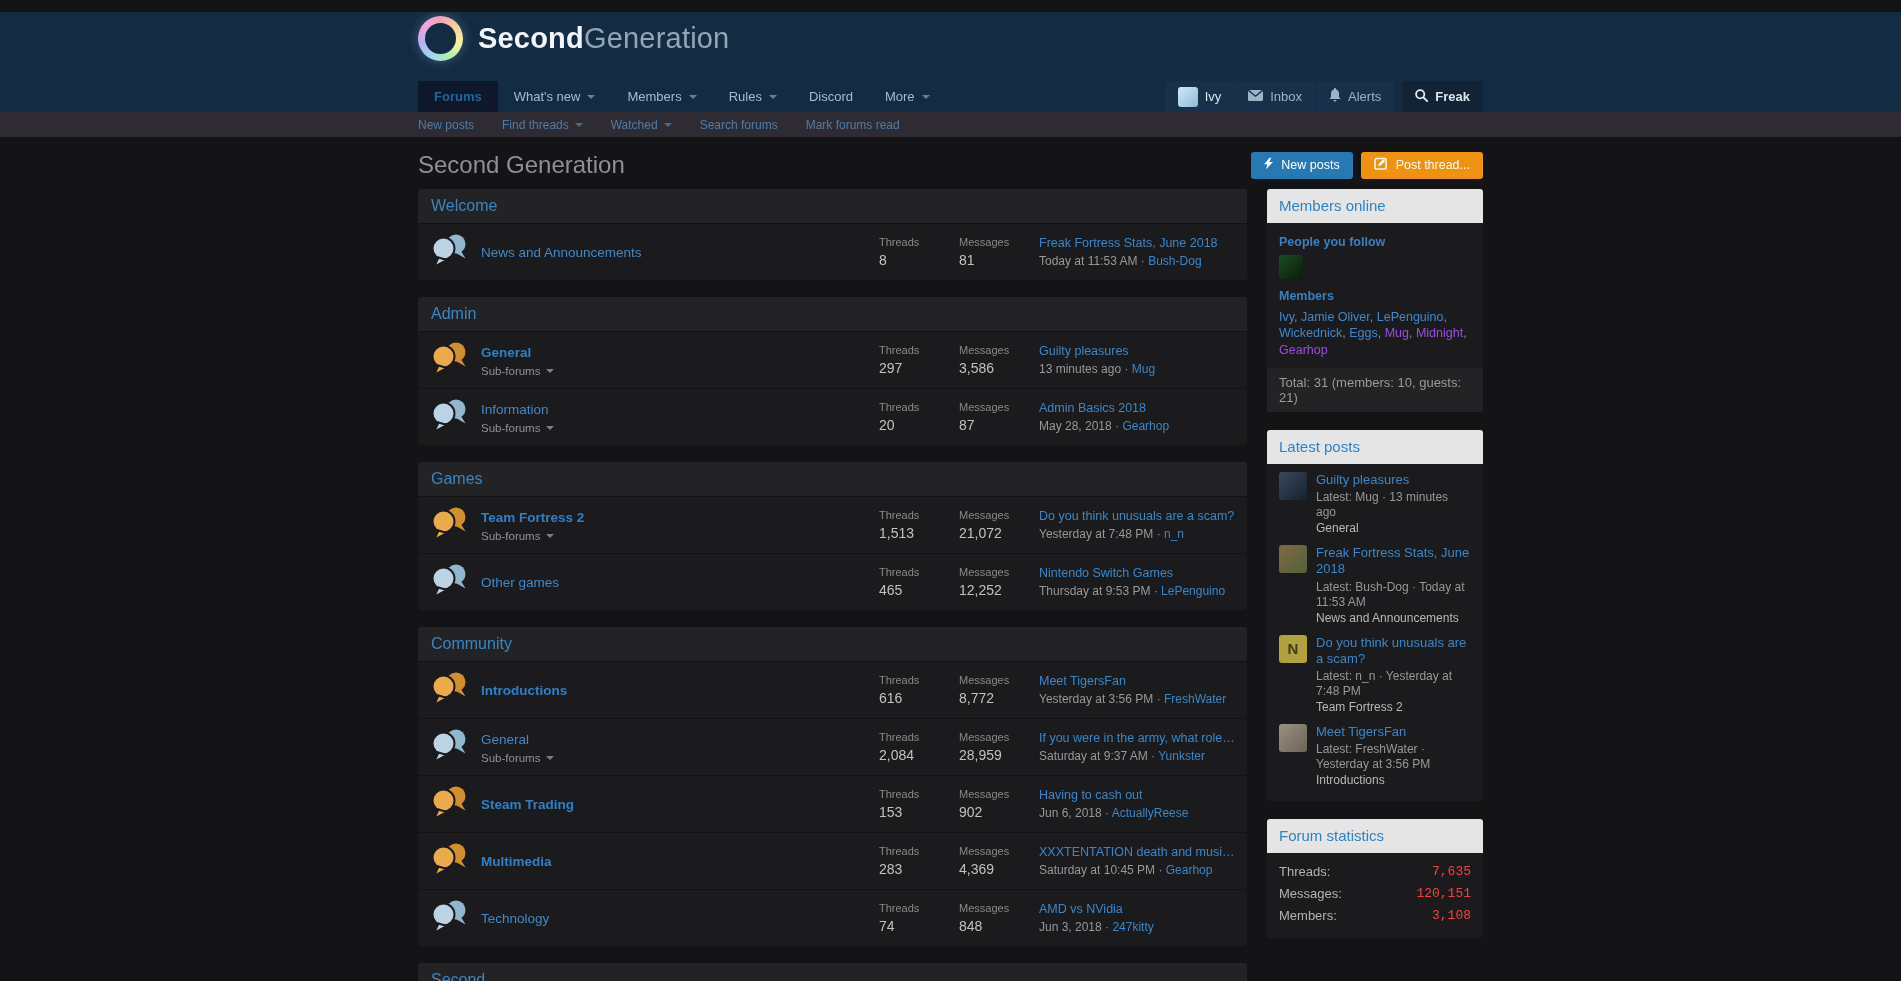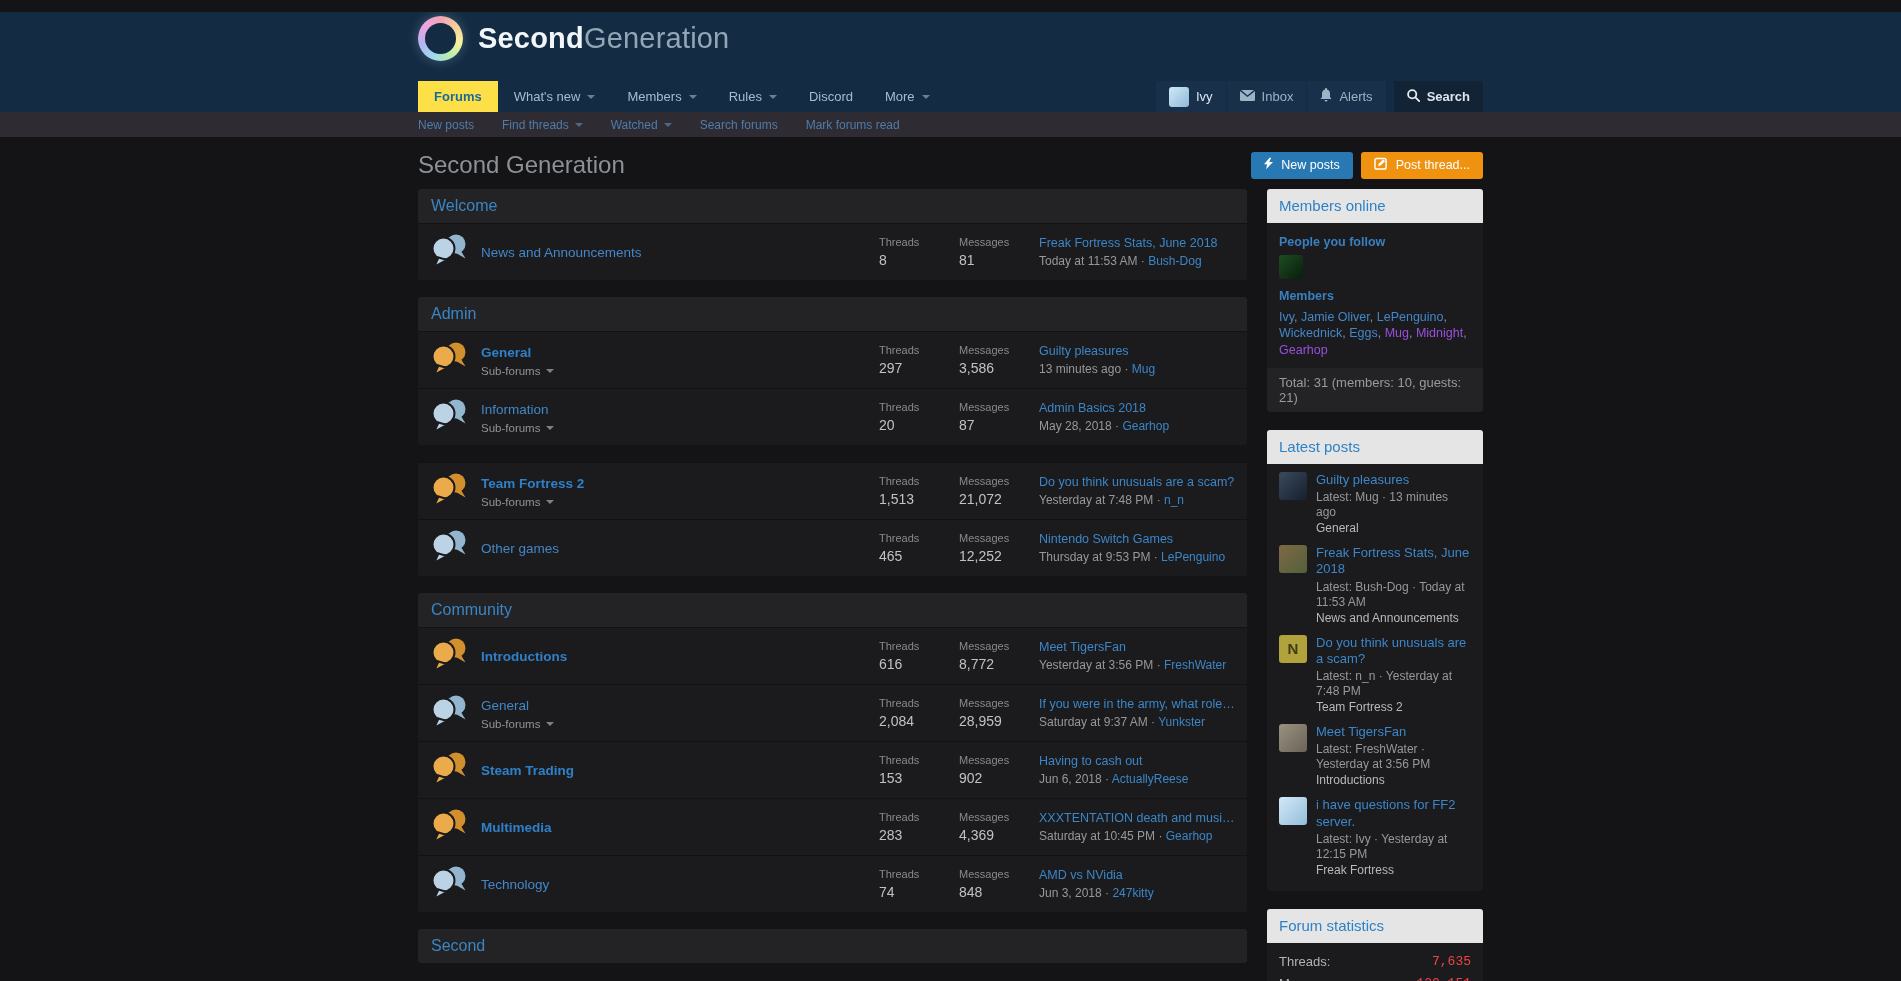--- a/index.html
+++ b/index.html
@@ -14,21 +14,21 @@
     background:conic-gradient(#f2a3b6,#f7cf9a,#f6f2a0,#b6ecb1,#9ed8f1,#b7b2f1,#efa4e2,#f2a3b6);
     box-shadow:0 0 12px rgba(220,235,255,.25); }
   .logo-ring::after { content:""; position:absolute; inset:7px; border-radius:50%; background:#132c44; }
   .brand-text { font-size:29px; color:#f2f6fa; letter-spacing:.2px; }
   .brand-text b { font-weight:700; }
   .brand-text .lt { color:#94a6b5; font-weight:400; }
 
   .mainnav { position:absolute; left:0; right:0; bottom:0; height:31px; display:flex; align-items:stretch; font-size:13px; }
   .nav-left { display:flex; }
   .nav-item { display:flex; align-items:center; gap:7px; padding:0 16px; color:#a6bcd0; cursor:pointer; white-space:nowrap; }
-  .nav-item.active { background:#fde047; color:#1a699e; font-weight:700; }
+  .nav-item.active { background:#0f172a; color:#1a699e; font-weight:700; }
   .caret { width:0; height:0; border-left:4px solid transparent; border-right:4px solid transparent; border-top:4px solid #64809a; display:inline-block; }
   .nav-right { margin-left:auto; display:flex; align-items:stretch; }
   .acct-group { display:flex; align-items:stretch; background:#18304a; }
   .acct { display:flex; align-items:center; gap:7px; padding:0 13px; color:#9db3c6; cursor:pointer; border-right:1px solid #132c44; }
   .acct:last-child { border-right:none; }
   .acct .uname { color:#dbe5ee; }
   .acct.search { background:#112335; color:#dde6ee; margin-left:8px; font-weight:700; }
   .mini-avatar { width:20px; height:20px; border-radius:3px; flex:0 0 20px; }
 
   
@@ -150,21 +150,21 @@
                     <path fill="#9db3c6" d="M4.5 12h3a1.5 1.5 0 0 1-3 0z"></path>
                   </svg></span>
               <span>Alerts</span>
             </div>
           </div>
           <div class="acct search">
             <span><svg width="13" height="13" viewBox="0 0 13 13">
                   <circle cx="5.2" cy="5.2" r="4.1" fill="none" stroke="#e6edf3" stroke-width="1.8"></circle>
                   <line x1="8.4" y1="8.4" x2="12.2" y2="12.2" stroke="#e6edf3" stroke-width="1.8" stroke-linecap="round"></line>
                 </svg></span>
-            <span>Search</span>
+            <span>Freak</span>
           </div>
         </div>
       </nav>
     </div>
   </header>
 
   <div class="subnav">
     <div class="subnav-inner" id="subnav">
         <div class="subnav-item">
           <span>New posts</span>
@@ -289,20 +289,21 @@
                 <div class="slabel">Messages</div>
                 <div class="sval">87</div>
               </div>
               <div class="flast">
                 <a class="lthread">Admin Basics 2018</a>
                 <div class="lmeta"><span>May 28, 2018</span><span> · </span><a>Gearhop</a></div>
               </div>
             </div>
           </section>
           <section class="cat">
+            <div class="cat-head"><a>Games</a></div>
             <div class="frow">
               <div class="ficon"><svg width="38" height="36" viewBox="0 0 38 36">
                   <g fill="#d28f2e">
                     <circle cx="26" cy="12" r="9.5"></circle>
                     <path d="M31 19 L35.5 26.5 L25 20.5 Z"></path>
                   </g>
                   <g fill="#ecab4b" stroke="#1b1b1d" stroke-width="2">
                     <circle cx="13.5" cy="16.5" r="11"></circle>
                     <path d="M8.5 25.5 L4 35 L17 28 Z"></path>
                   </g>
@@ -526,28 +527,20 @@
                 </div>
               </div>
               <div class="lp-item">
                 <div class="lp-avatar" style="background: linear-gradient(135deg, rgb(154, 145, 127), rgb(106, 100, 89));"></div>
                 <div class="lp-body">
                   <a class="lp-title">Meet TigersFan</a>
                   <div class="lp-meta">Latest: FreshWater · Yesterday at 3:56 PM</div>
                   <div class="lp-forum">Introductions</div>
                 </div>
               </div>
-              <div class="lp-item">
-                <div class="lp-avatar" style="background: linear-gradient(135deg, rgb(211, 233, 246), rgb(147, 188, 219));"></div>
-                <div class="lp-body">
-                  <a class="lp-title">i have questions for FF2 server.</a>
-                  <div class="lp-meta">Latest: Ivy · Yesterday at 12:15 PM</div>
-                  <div class="lp-forum">Freak Fortress</div>
-                </div>
-              </div>
             </div>
         </div>
 
         <div class="sblock">
           <div class="sblock-head"><a>Forum statistics</a></div>
           <div class="sblock-body" id="forum-stats">
               <div class="stats-row">
                 <span class="sl">Threads:</span>
                 <span class="sv">7,635</span>
               </div>

